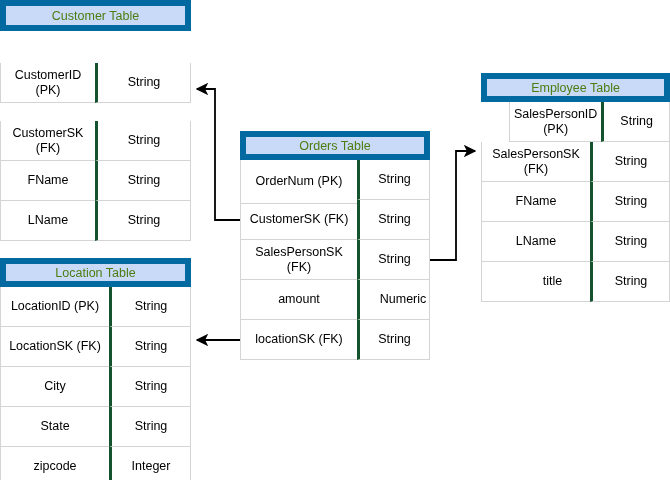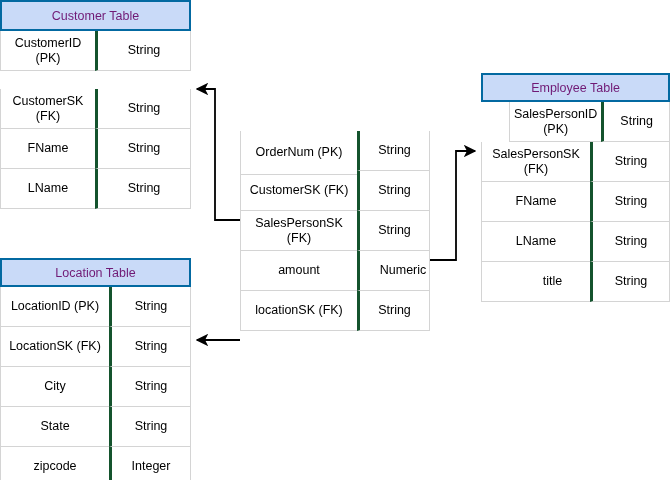--- a/index.html
+++ b/index.html
@@ -22,22 +22,22 @@
     height: 480px;
   }
   .er-table {
     position: absolute;
     box-sizing: border-box;
     background: #ffffff;
   }
   .er-header {
     box-sizing: border-box;
     background: #c9daf8;
-    border: 2px solid #0369a1;
-    color: #701a75;
+    border: 6px solid #0369a1;
+    color: #4d7c0f;
     font-size: 12.5px;
     display: flex;
     align-items: center;
     justify-content: center;
     text-align: right;
     width: 100%;
   }
   .er-row {
     display: flex;
     width: 100%;
@@ -76,38 +76,39 @@
     height: 480px;
     pointer-events: none;
   }
 </style>
 </head>
 <body>
 
 <div id="canvas">
     <div class="er-table" style="left: 0px; top: 0px; width: 191px;">
       <div class="er-header" style="height: 31px;">Customer Table</div>
-      <div class="er-row" style="height: 58px;">
+      <div class="er-row" style="height: 58px; margin-top: 32px;">
         <div class="er-cell name-col" style="width: 95px; height: 40px;">CustomerID (PK)</div>
         <div class="er-cell type-col" style="width: 96px; height: 40px;">String</div>
       </div>
       <div class="er-row" style="height: 40px;">
         <div class="er-cell name-col" style="width: 95px; height: 40px;">CustomerSK (FK)</div>
         <div class="er-cell type-col" style="width: 96px; height: 40px;">String</div>
       </div>
       <div class="er-row" style="height: 40px;">
         <div class="er-cell name-col" style="width: 95px; height: 40px;">FName</div>
         <div class="er-cell type-col" style="width: 96px; height: 40px;">String</div>
       </div>
       <div class="er-row" style="height: 40px;">
         <div class="er-cell name-col" style="width: 95px; height: 40px;">LName</div>
         <div class="er-cell type-col" style="width: 96px; height: 40px;">String</div>
       </div>
     </div>
     <div class="er-table" style="left: 240px; top: 131px; width: 190px;">
+      <div class="er-header" style="height: 29px;">Orders Table</div>
       <div class="er-row" style="height: 40px;">
         <div class="er-cell name-col" style="width: 117px; height: 44px; text-align: center;">OrderNum (PK)</div>
         <div class="er-cell type-col" style="width: 73px; height: 40px;">String</div>
       </div>
       <div class="er-row" style="height: 40px;">
         <div class="er-cell name-col" style="width: 117px; height: 40px;">CustomerSK (FK)</div>
         <div class="er-cell type-col" style="width: 73px; height: 40px;">String</div>
       </div>
       <div class="er-row" style="height: 40px;">
         <div class="er-cell name-col" style="width: 117px; height: 40px;">SalesPersonSK (FK)</div>

